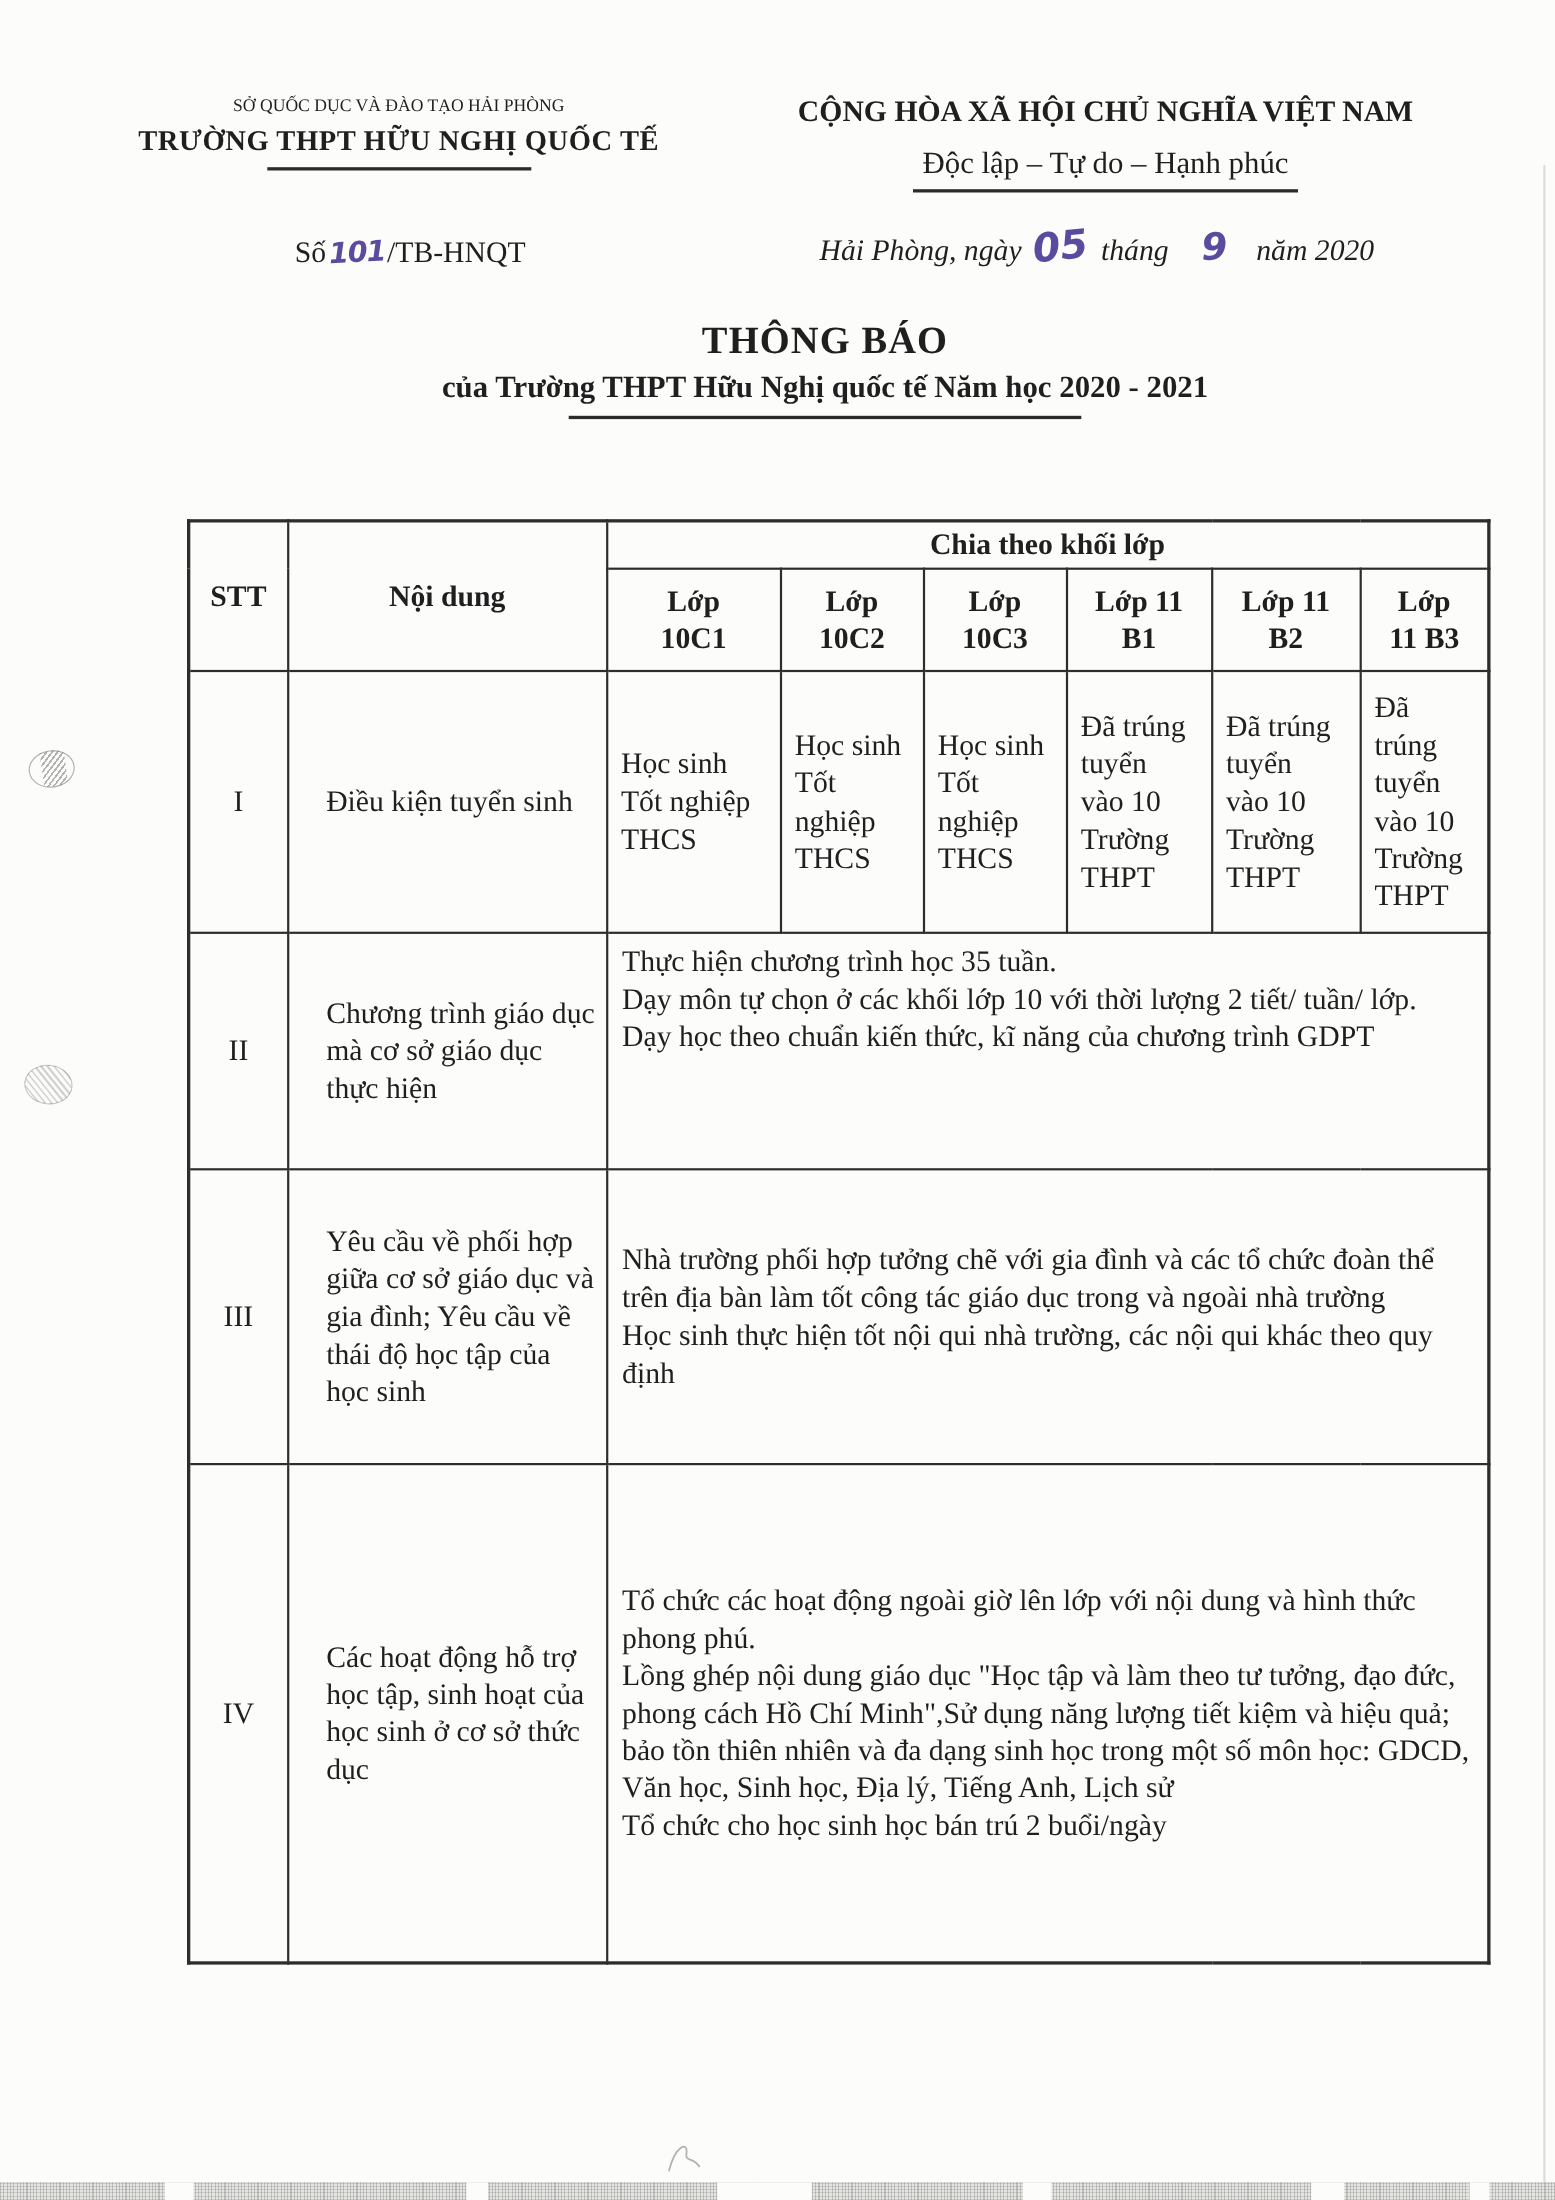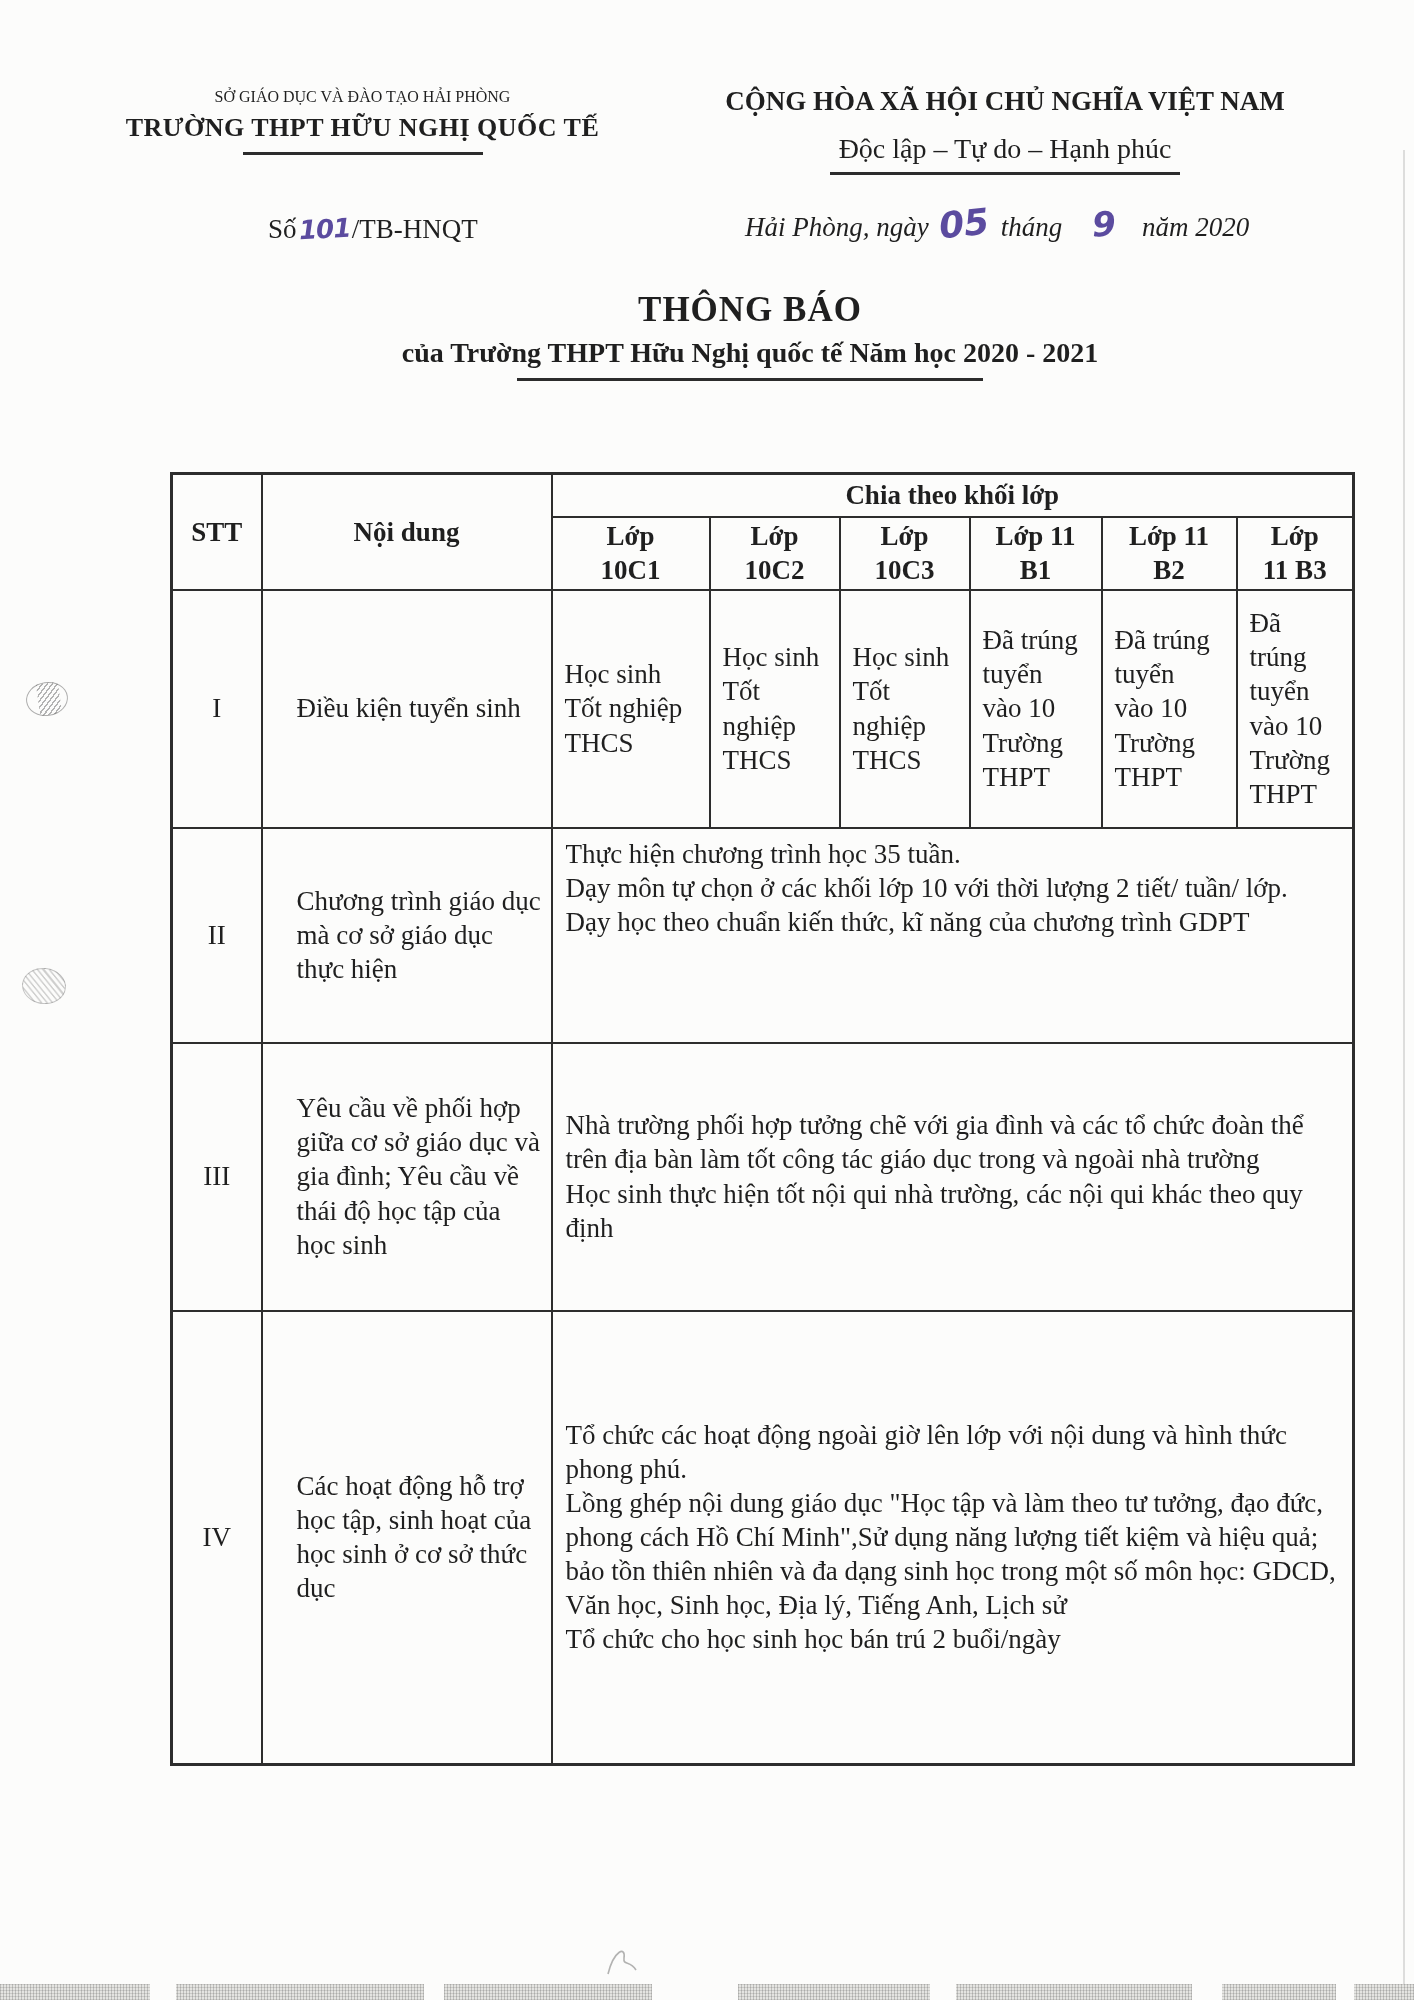--- a/index.html
+++ b/index.html
@@ -39,21 +39,21 @@
     position:absolute;left:170px;top:472px;width:1182px;
     border-collapse:collapse;table-layout:fixed;
     border:3px solid #2d2d2d;
   }
   table.main th,table.main td{
     border:2px solid #2d2d2d;
     font-size:27px;line-height:1.26;
     overflow:hidden;
   }
   tr.h1{height:43px;}
-  tr.h2{height:73px;}
+  tr.h2{height:93px;}
   tr.r1{height:238px;}
   tr.r2{height:215px;}
   tr.r3{height:268px;}
   tr.r4{height:454px;}
   th.group{font-weight:bold;font-size:28px;text-align:center;vertical-align:middle;}
   th.stt-h,th.nd-h{font-weight:bold;font-size:28px;vertical-align:middle;}
   th.cls{font-weight:bold;font-size:28px;text-align:center;vertical-align:middle;white-space:pre-line;}
   td.stt{text-align:center;vertical-align:middle;font-size:28px;}
   td.label{vertical-align:middle;padding:4px 6px 4px 34px;}
   td.cellv{vertical-align:middle;padding:4px 4px 4px 12px;white-space:pre-line;font-size:26px;}
@@ -85,21 +85,21 @@
   .g2{left:424px;width:20px;}
   .g3{left:652px;width:86px;}
   .g4{left:930px;width:26px;}
   .g5{left:1192px;width:30px;}
   .g6{left:1336px;width:18px;}
 </style>
 </head>
 <body>
 
 <div class="abs org-block">
-  <div>SỞ GIÁO DỤC VÀ ĐÀO TẠO HẢI PHÒNG</div>
+  <div>SỞ QUỐC DỤC VÀ ĐÀO TẠO HẢI PHÒNG</div>
   <div class="org-l2">TRƯỜNG THPT HỮU NGHỊ QUỐC TẾ</div>
   <div class="rule org-rule"></div>
 </div>
 
 <div class="abs motto-block">
   <div class="motto-l1">CỘNG HÒA XÃ HỘI CHỦ NGHĨA VIỆT NAM</div>
   <div class="motto-l2">Độc lập – Tự do – Hạnh phúc</div>
   <div class="rule motto-rule"></div>
 </div>
 

